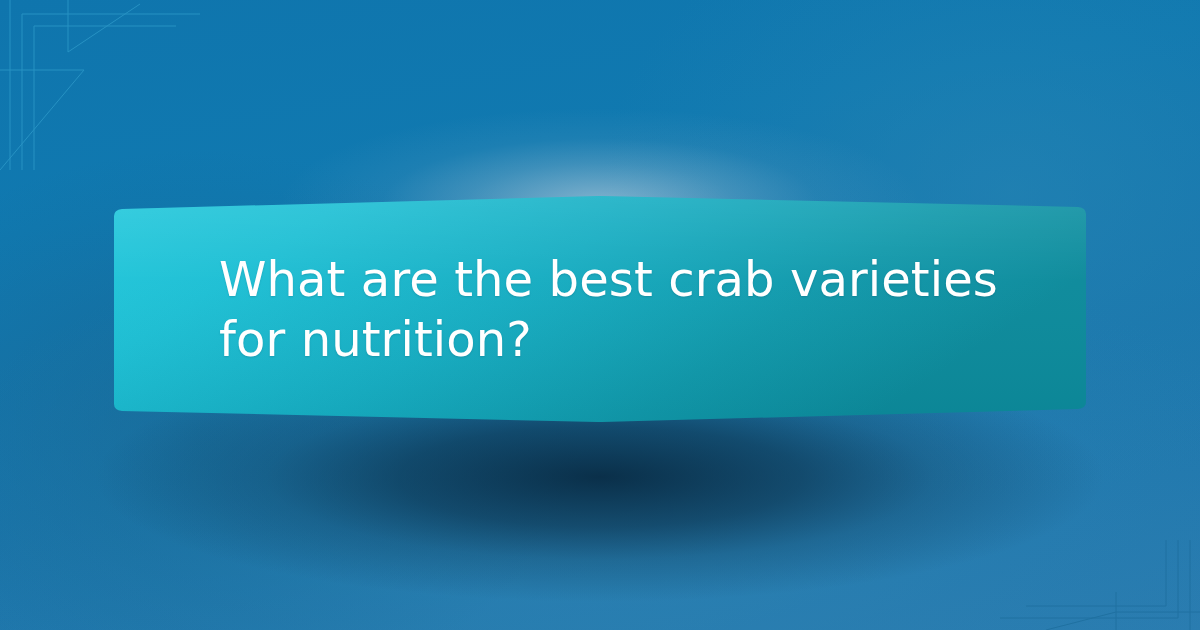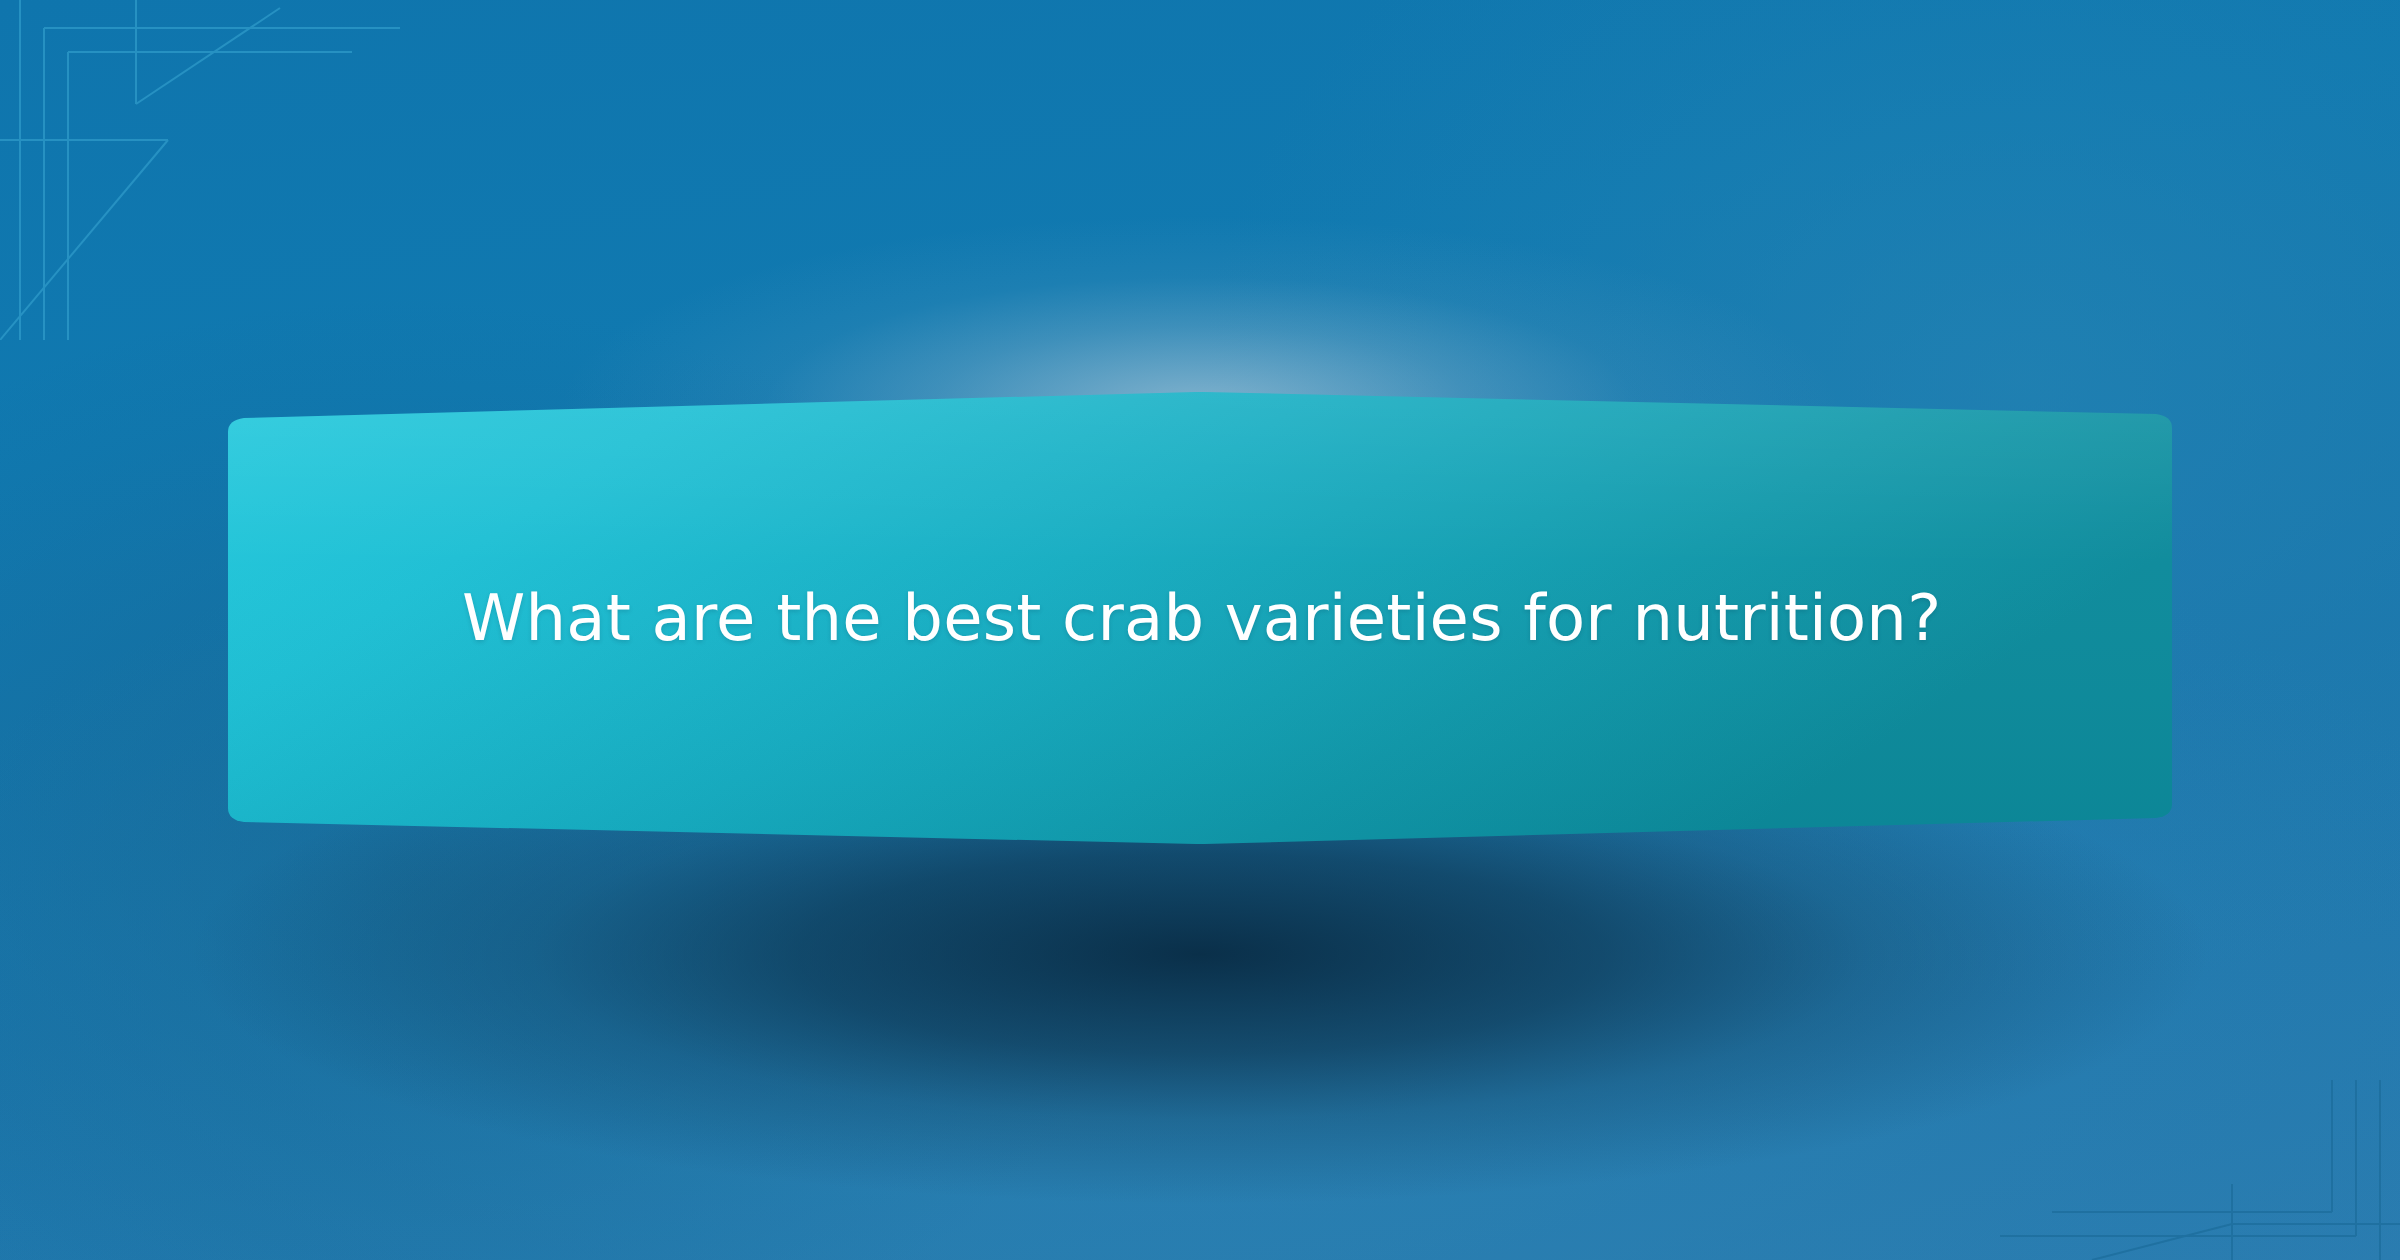--- a/index.html
+++ b/index.html
@@ -104,24 +104,24 @@
     width: 1000px;
     height: 230px;
     display: flex;
     align-items: center;
     box-sizing: border-box;
     padding-left: 119px;
     padding-right: 60px;
     padding-bottom: 4px;
   }
   .question-title {
-    margin: 12px;
+    margin: 0;
     color: #ffffff;
     font-family: "DejaVu Sans", sans-serif;
-    font-size: 32px;
+    font-size: 48px;
     font-weight: 400;
     line-height: 1.25;
     letter-spacing: 0.1px;
     text-shadow: 0 1px 2px rgba(0,40,60,0.16);
   }
 </style>
 </head>
 <body>
 
 <div class="canvas">

